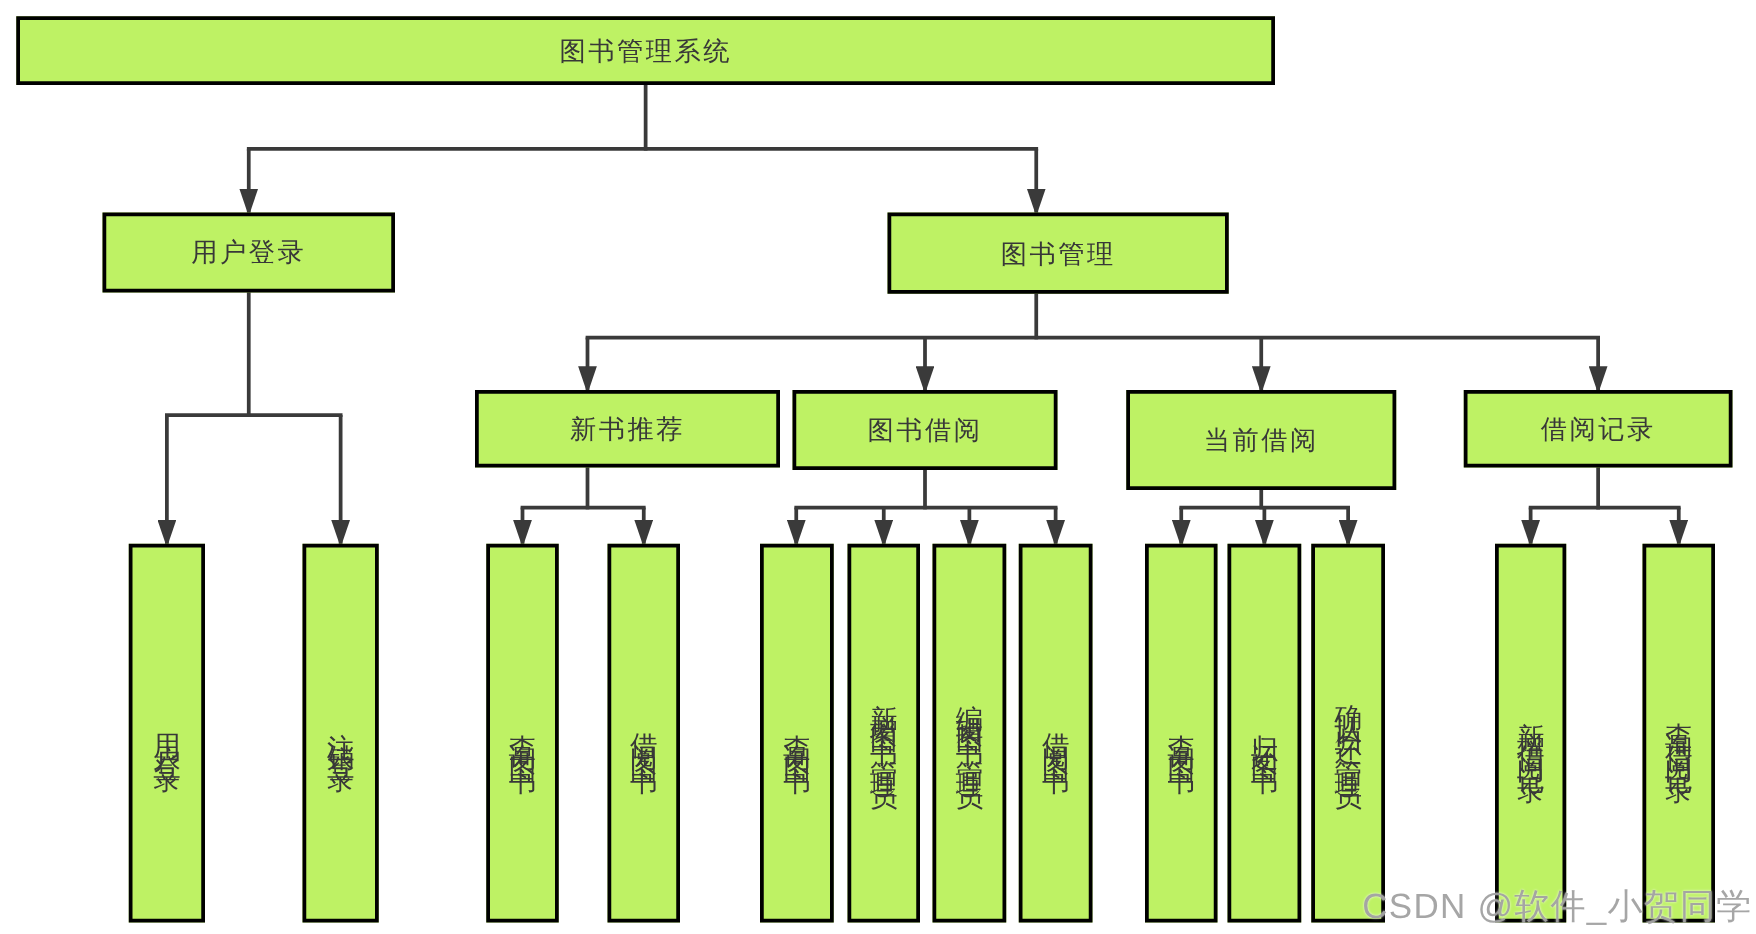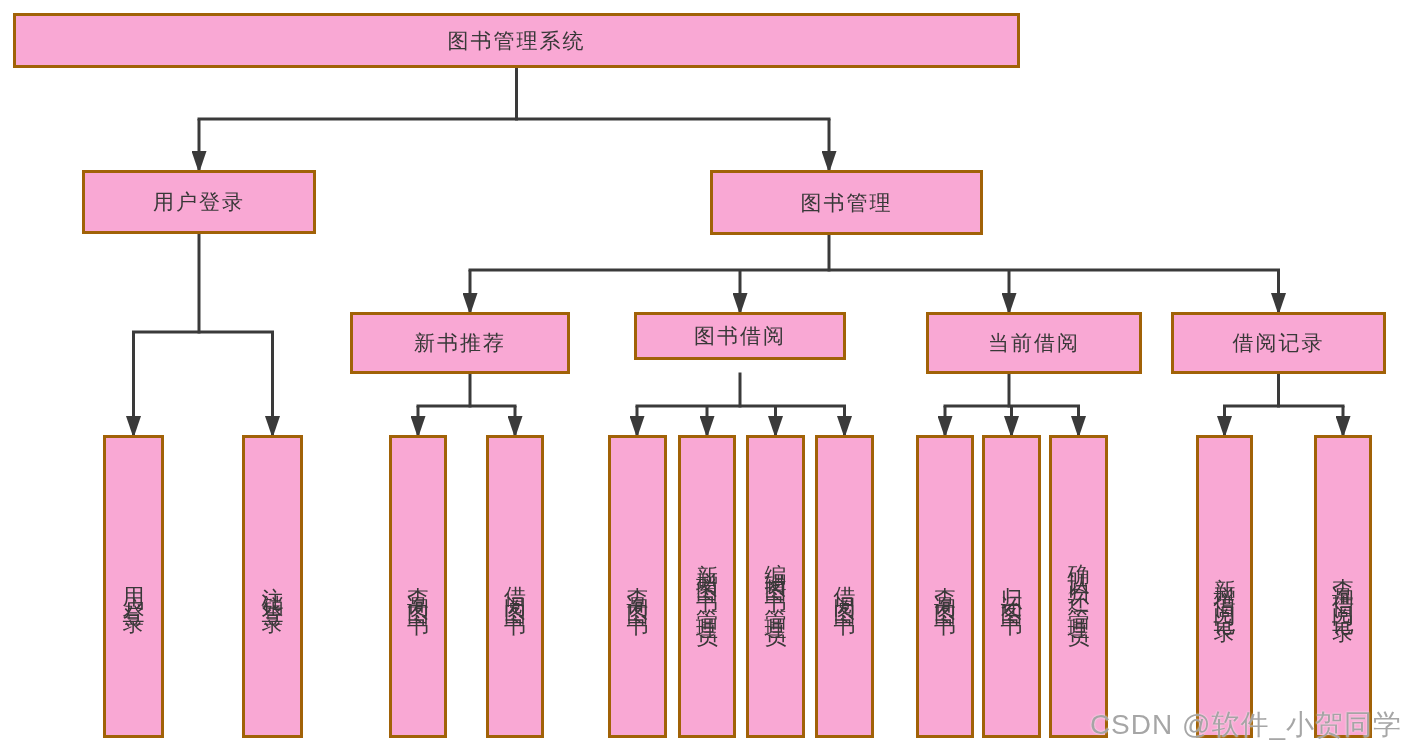--- a/index.html
+++ b/index.html
@@ -2,22 +2,22 @@
 <html><head>
 <meta charset="utf-8">
 <style>
   html,body{margin:0;padding:0;background:#fff;}
   .stage{
     position:relative;width:1405px;height:747px;background:#ffffff;overflow:hidden;
     font-family:"Liberation Sans","DejaVu Sans",sans-serif;color:#383838;
   }
   .connectors{position:absolute;left:0;top:0;width:1405px;height:747px;}
   .box{
-    position:absolute;box-sizing:border-box;background:#f9a8d4;
-    border:3px solid #a16207;display:flex;align-items:center;justify-content:center;
+    position:absolute;box-sizing:border-box;background:#bef264;
+    border:3px solid #000000;display:flex;align-items:center;justify-content:center;
     z-index:2;
   }
   .hbox{font-size:21px;letter-spacing:2px;white-space:nowrap;}
   .leaf{
     writing-mode:vertical-rl;text-orientation:mixed;
     font-size:22px;letter-spacing:9px;line-height:1;
   }
   .watermark{
     position:absolute;right:3px;bottom:3px;z-index:5;
     font-size:28px;letter-spacing:1px;color:rgba(158,158,158,0.92);
@@ -78,23 +78,23 @@
       <path d="M1224.5,406 L1224.5,437" marker-end="url(#arw)" stroke-linecap="butt"></path>
       <path d="M1343,406 L1343,437" marker-end="url(#arw)" stroke-linecap="butt"></path>
     </g>
   </svg>
 
   <div class="box hbox" style="left:13px;top:13px;width:1007px;height:55px">图书管理系统</div>
 
   <div class="box hbox" style="left:82px;top:170px;width:234px;height:64px">用户登录</div>
   <div class="box hbox" style="left:710px;top:170px;width:273px;height:65px">图书管理</div>
 
-  <div class="box hbox" style="left:350px;top:312px;width:220px;height:62px">新书推荐</div>
-  <div class="box hbox" style="left:634px;top:312px;width:212px;height:48px">图书借阅</div>
-  <div class="box hbox" style="left:926px;top:312px;width:216px;height:62px">当前借阅</div>
+  <div class="box hbox" style="left:380px;top:312px;width:244px;height:62px">新书推荐</div>
+  <div class="box hbox" style="left:634px;top:312px;width:212px;height:64px">图书借阅</div>
+  <div class="box hbox" style="left:901px;top:312px;width:216px;height:80px">当前借阅</div>
   <div class="box hbox" style="left:1171px;top:312px;width:215px;height:62px">借阅记录</div>
 
   <div class="box leaf" style="left:103px;top:435px;width:61px;height:303px">用户登录</div>
   <div class="box leaf" style="left:242px;top:435px;width:61px;height:303px">注销登录</div>
 
   <div class="box leaf" style="left:389px;top:435px;width:58px;height:303px">查询图书</div>
   <div class="box leaf" style="left:486px;top:435px;width:58px;height:303px">借阅图书</div>
 
   <div class="box leaf" style="left:608px;top:435px;width:59px;height:303px">查询图书</div>
   <div class="box leaf" style="left:678px;top:435px;width:58px;height:303px">新增图书（管理员）</div>

